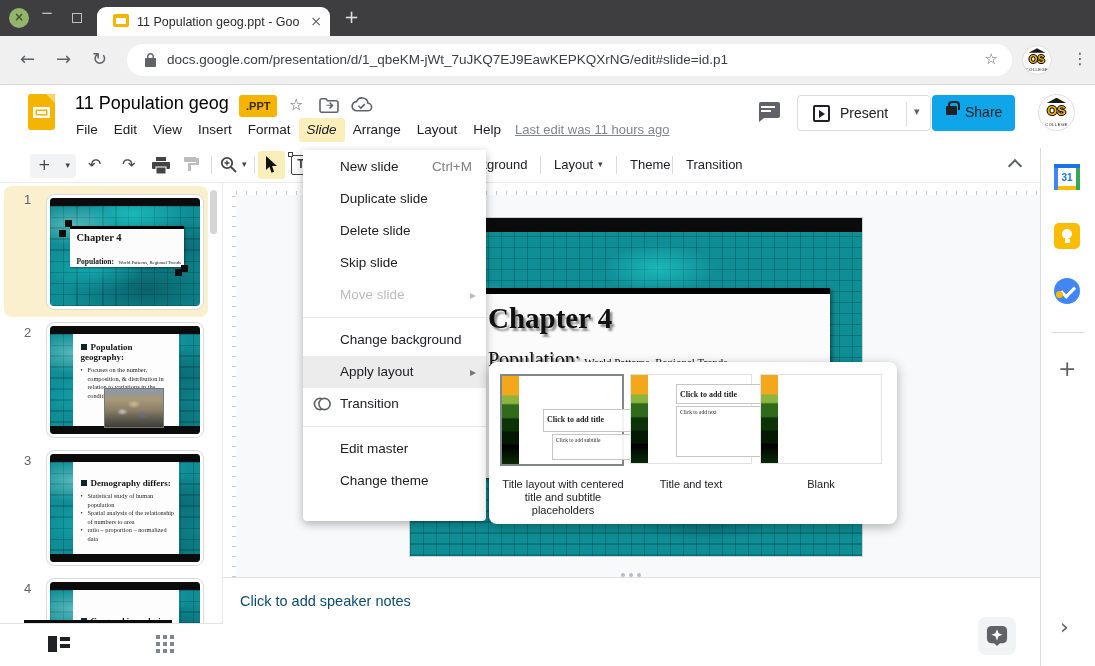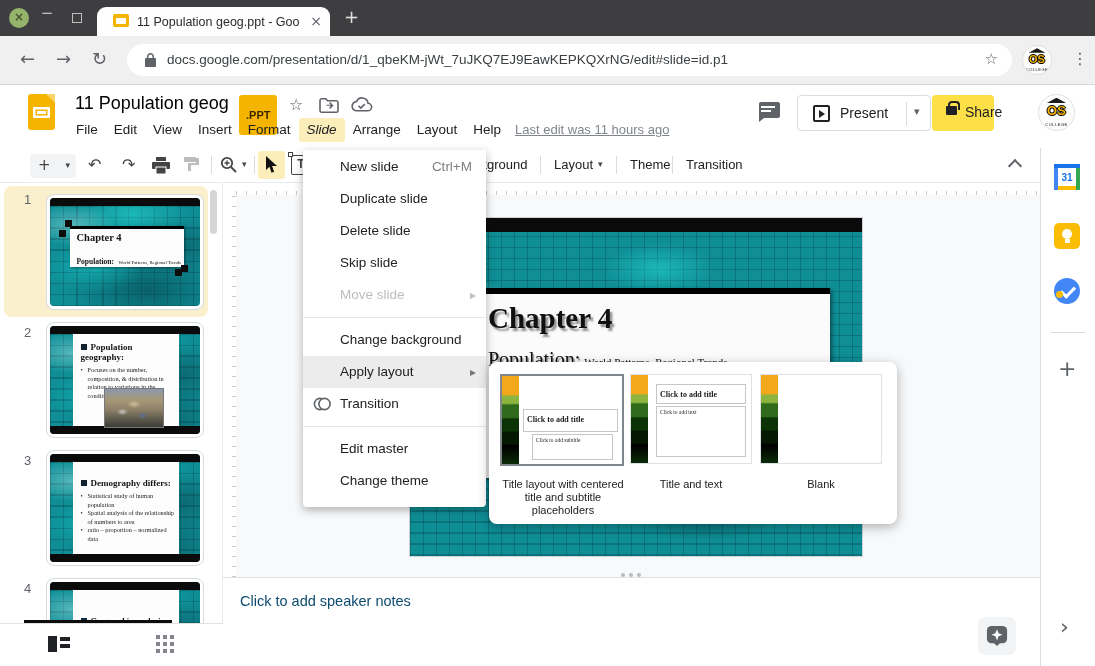--- a/index.html
+++ b/index.html
@@ -34,35 +34,35 @@
   .os-cap { position:absolute; left:50%; top:8%; width:60%; height:16%; transform:translateX(-50%); background:#1a1a1a; clip-path:polygon(50% 0,100% 100%,0 100%); }
   .os-text { position:absolute; left:0; right:0; top:24%; font-weight:bold; color:#f4b400; text-shadow:-1px 0 #000,1px 0 #000,0 -1px #000,0 1px #000; }
   .os-sub { position:absolute; left:0; right:0; bottom:8%; font-size:4px; color:#111; letter-spacing:.5px; }
 
   
   .app-header { position:absolute; left:0; top:85px; width:1095px; height:63px; background:#fff; }
   .slides-logo { position:absolute; left:28px; top:9px; width:27px; height:36px; background:#f4b400; border-radius:3px; }
   .slides-logo::before { content:""; position:absolute; right:0; top:0; border-style:solid; border-width:0 9px 9px 0; border-color:transparent #f9d469 transparent transparent; }
   .slides-logo::after { content:""; position:absolute; left:5px; top:13px; width:17px; height:11px; background:#fff; border-radius:1px; box-shadow:inset 0 0 0 2.5px #fff, inset 0 0 0 4px #f4b400; }
   .doc-title { position:absolute; left:75px; top:8px; font-size:18px; color:#000000; }
-  .file-badge { position:absolute; left:239px; top:10px; background:#f4b400; color:#3c2a00; font-size:11px; font-weight:bold; padding:14px 7px; border-radius:3px; }
+  .file-badge { position:absolute; left:239px; top:10px; background:#f4b400; color:#3c2a00; font-size:11px; font-weight:bold; padding:5px 7px; border-radius:3px; }
   .hdr-star { position:absolute; left:289px; top:10px; font-size:16px; color:#5f6368; }
   .hdr-ico { position:absolute; top:12px; }
   .menubar { position:absolute; left:68px; top:33px; height:24px; display:flex; }
   .menu-item { font-size:13.5px; color:#202124; padding:4px 8px; border-radius:3px; }
   .menu-item.active { background:#fceebb;font-style:italic; }
   .last-edit { position:absolute; left:515px; top:37px; font-size:13px; color:#80868b; text-decoration:underline; }
   .comment-btn { position:absolute; left:755px; top:14px; }
   .present-btn { position:absolute; left:797px; top:10px; width:134px; height:36px; border:1px solid #dadce0; border-radius:4px; background:#fff; }
   .present-icon { position:absolute; left:15px; top:9px; width:17px; height:17px; border:2px solid #202124; border-radius:2px; }
   .present-icon::after { content:""; position:absolute; left:4px; top:2.5px; border-style:solid; border-width:4px 0 4px 6px; border-color:transparent transparent transparent #202124; }
   .present-label { position:absolute; left:42px; top:9px; font-size:14px; color:#202124; }
   .present-sep { position:absolute; left:108px; top:6px; width:1px; height:24px; background:#dadce0; }
   .present-caret { position:absolute; left:116px; top:9px; font-size:11px; color:#5f6368; }
-  .share-btn { position:absolute; left:932px; top:10px; width:62px; height:36px; background:#fde047; border-radius:4px; }
+  .share-btn { position:absolute; left:932px; top:10px; width:83px; height:36px; background:#0ea5e9; border-radius:4px; }
   .share-lock { position:absolute; left:14px; top:11px; width:11px; height:9px; background:#202124; border-radius:1px; }
   .share-lock::before { content:""; position:absolute; left:1.5px; top:-5px; width:8px; height:7px; border:2px solid #202124; border-bottom:none; border-radius:4px 4px 0 0; }
   .share-label { position:absolute; left:33px; top:9px; font-size:14px; font-weight:500; color:#202124; }
   .app-avatar { position:absolute; left:1038px; top:9px; width:37px; height:37px; }
 
   
   .toolbar { position:absolute; left:0; top:148px; width:1040px; height:35px; background:#fff; border-bottom:1px solid #e8eaed; }
   .tb-text { position:absolute; top:9px; font-size:13px; color:#202124; }
   .tb-glyph { position:absolute; top:7px; font-size:16px; color:#444; }
   .tb-sep { position:absolute; top:8px; width:1px; height:18px; background:#dadce0; }
@@ -146,36 +146,36 @@
       box-shadow:inset 0 4px #1a73e8, inset 4px 0 #4285f4, inset -4px 0 #34a853, inset 0 -4px #fbbc04;
       color:#1a73e8; font-size:10px; font-weight:bold; text-align:center; line-height:28px; }
   .keep-icon { position:absolute; left:13px; top:75px; width:26px; height:26px; background:#fbbc04; border-radius:5px; }
   .keep-icon::before { content:""; position:absolute; left:8px; top:6px; width:10px; height:10px; border-radius:50%; background:#fff; }
   .keep-icon::after { content:""; position:absolute; left:10.5px; top:16px; width:5px; height:4px; background:#fff; }
   .tasks-icon { position:absolute; left:13px; top:130px; width:26px; height:26px; background:#4285f4; border-radius:50%; }
   .tasks-icon::before { content:""; position:absolute; left:7px; top:8px; width:11px; height:6px; border-left:3px solid #fff; border-bottom:3px solid #fff; transform:rotate(-45deg); }
   .tasks-icon::after { content:""; position:absolute; left:2px; top:13px; width:7px; height:7px; border-radius:50%; background:#fbbc04; }
 
   
-  .ctx-menu { position:absolute; left:303px; top:150px; width:183px; background:#fff; border-radius:0 0 4px 4px; box-shadow:0 3px 10px rgba(0,0,0,.3); padding:1px 0 10px; z-index:50; }
+  .ctx-menu { position:absolute; left:303px; top:150px; width:183px; background:#fff; border-radius:0 0 4px 4px; box-shadow:0 3px 10px rgba(0,0,0,.3); padding:1px 0 24px; z-index:50; }
   .mi { position:relative; height:32px; line-height:32px; font-size:13.5px; color:#202124; padding-left:37px; white-space:nowrap; }
   .mi .shortcut { position:absolute; right:14px; color:#808080; }
   .mi .arrow { position:absolute; right:10px; font-size:12px; color:#757575; }
   .mi.disabled, .mi.disabled .arrow { color:#bdbdbd; }
   .mi.highlight { background:#ececec; }
   .mi-sep { height:1px; background:#e6e6e6; margin:6px 0; }
   .mi-icon { position:absolute; left:10px; top:8px; }
 
   
   .layout-panel { position:absolute; left:489px; top:362px; width:408px; height:162px; background:#fff; border-radius:8px; box-shadow:0 3px 12px rgba(0,0,0,.3); z-index:60; }
   .lay-card { position:absolute; top:12px; width:122px; height:90px; background:#fff; border:1px solid #dfe1e5; }
   .lay-card.selected { border:2px solid #7f868c; width:124px; height:92px; }
   .lay-stripe { position:absolute; left:0; top:0; bottom:0; width:17px;
       background:linear-gradient(180deg,#f3a81c 0%,#f3a81c 21%,#8cb43f 23%,#8cb43f 31%,#2f6b1a 33%,#2f6b1a 47%,#0c3305 49%,#0c3305 62%,#051802 64%,#051802 77%,#000 79%,#0a2a06 100%); }
-  .ph-box { position:absolute; border:1px solid #c6c6c6; background:rgba(255,255,255,.9); font-family:"Liberation Serif", serif; color:#1a1a1a; overflow:hidden; }
+  .ph-box { position:absolute; border:1px solid #c6c6c6; background:rgba(255,255,255,.9); font-family:"Liberation Serif", serif; color:#1a1a1a; overflow:hidden;margin-left:20px; }
   .ph-title { font-weight:bold; font-size:8px; padding:5px 0 0 3px; }
   .ph-small { font-size:5.5px; padding:2px 0 0 3px; }
   .lay-caption { position:absolute; top:116px; font-size:11px; font-weight:500; color:#202124; text-align:center; line-height:1.2; }
 
   .glyph { font-family:"DejaVu Sans","Liberation Sans",sans-serif; }
 </style>
 </head>
 <body>
 
 <div class="screen">

